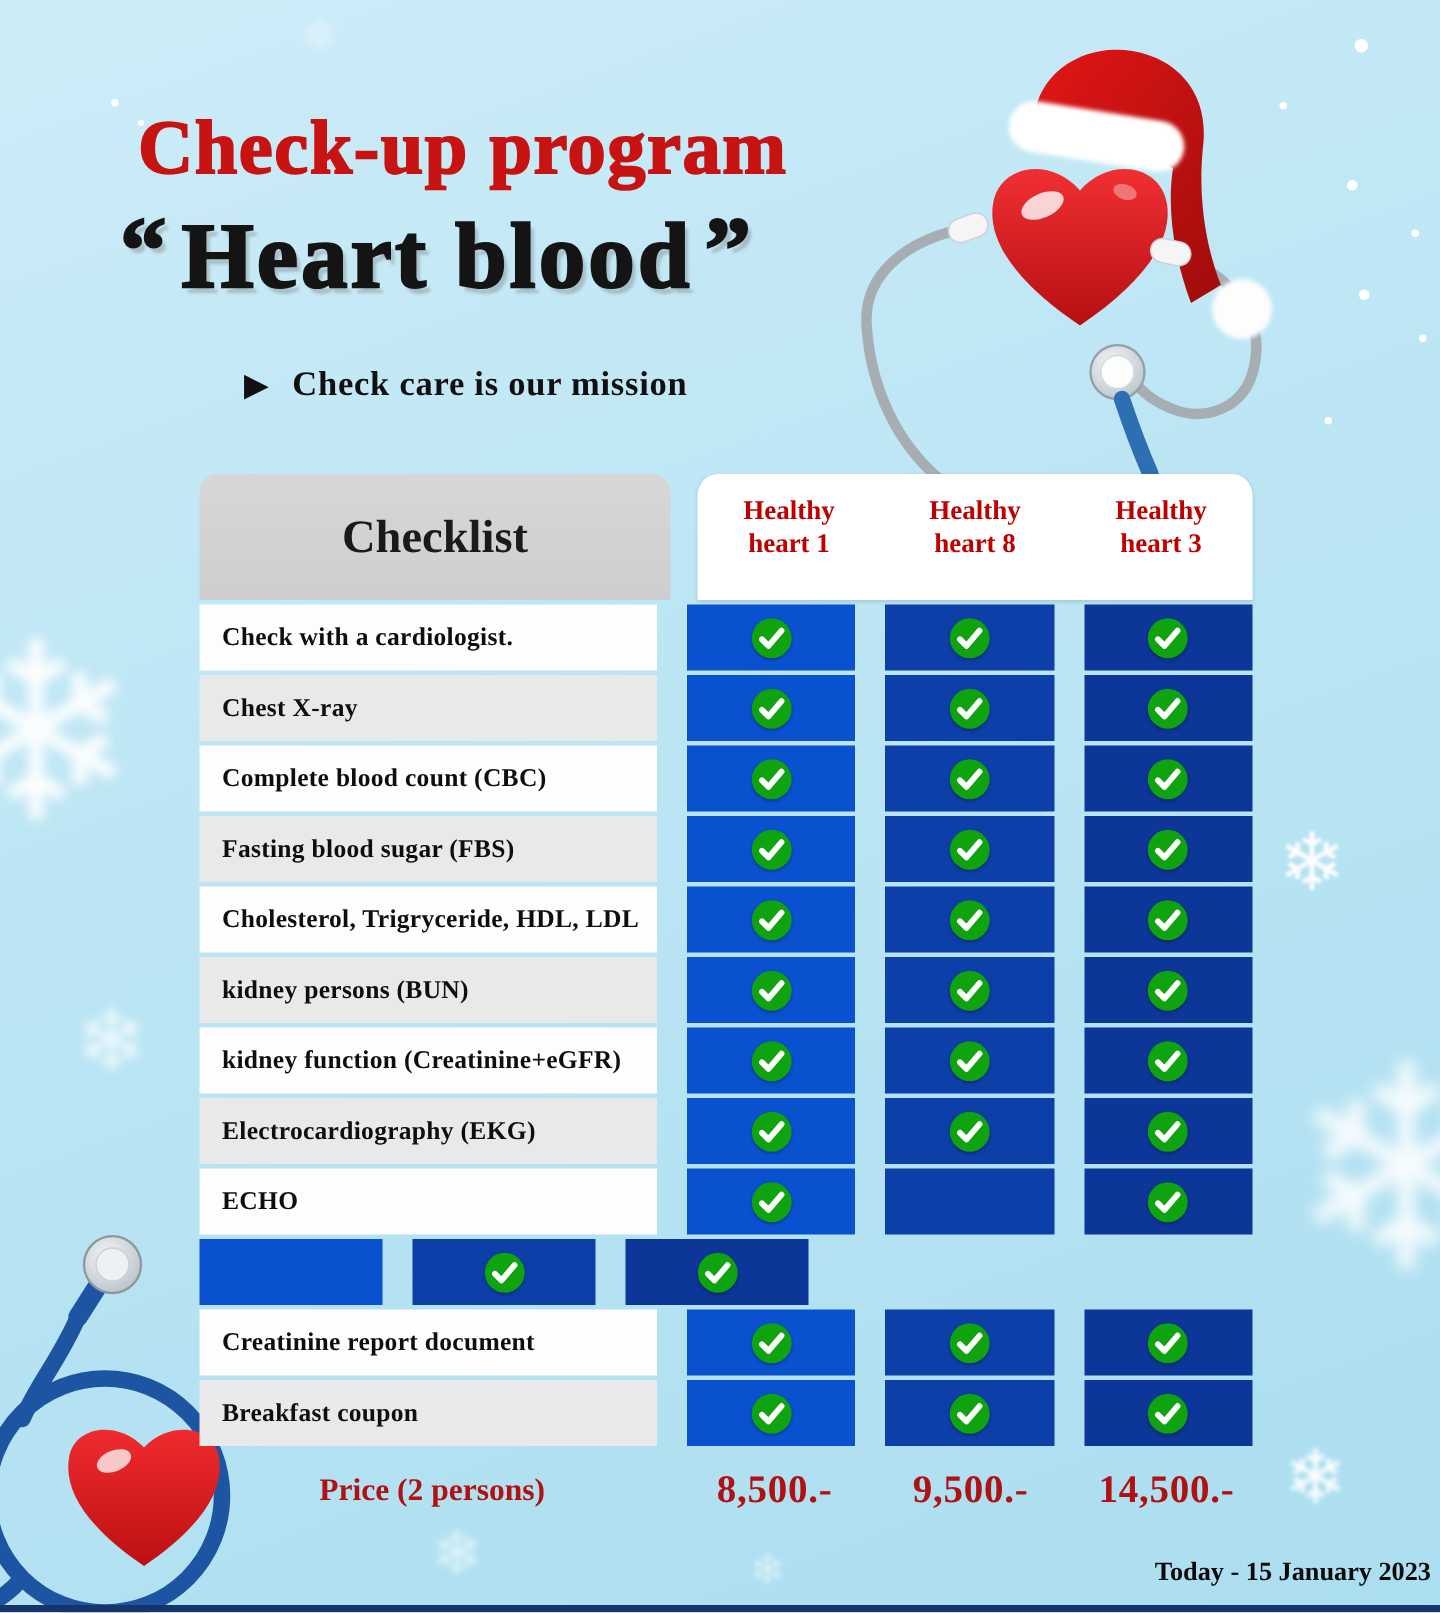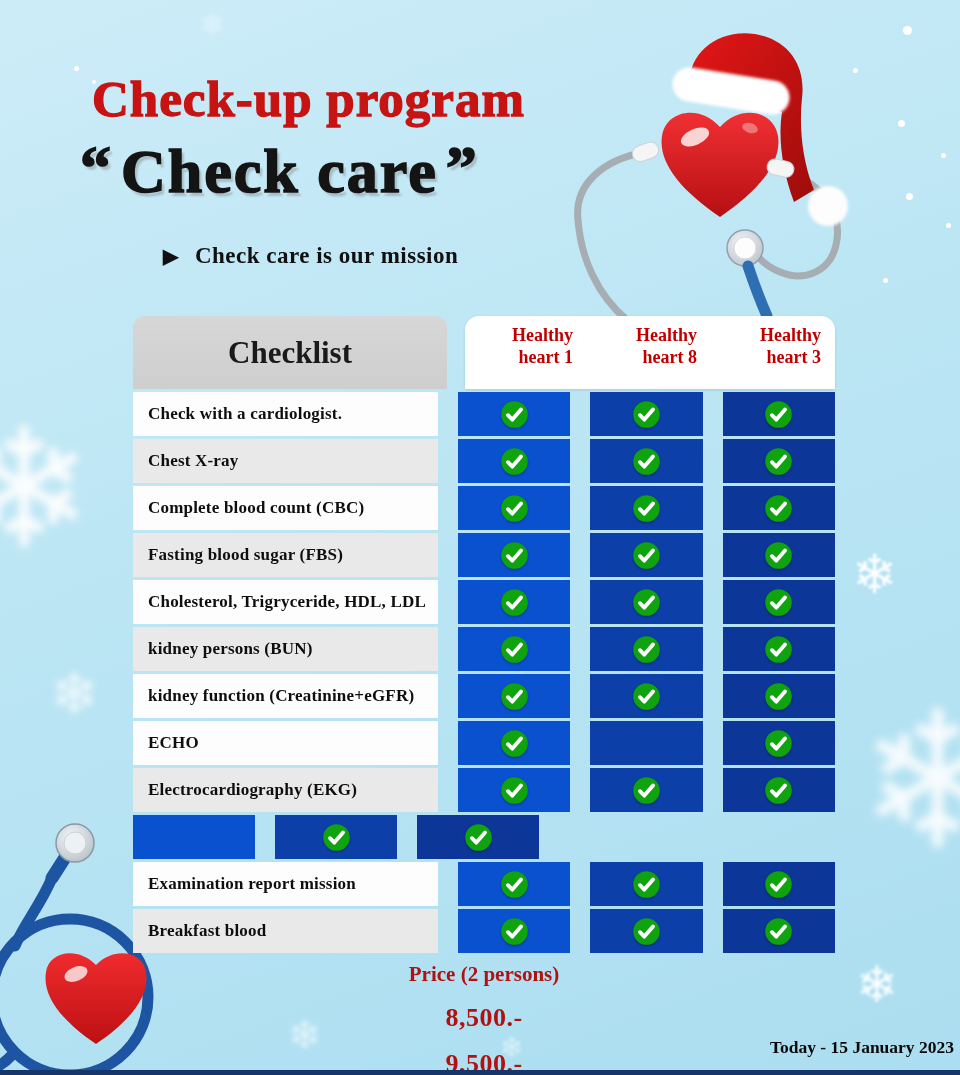--- a/index.html
+++ b/index.html
@@ -43,40 +43,40 @@
     color:var(--title-red);-webkit-text-stroke:1.3px var(--title-red);letter-spacing:1px;}
   .hero-headline{position:absolute;left:72px;top:136px;font-size:62px;font-weight:bold;
     color:var(--headline-black);-webkit-text-stroke:1.6px var(--headline-black);
     letter-spacing:2px;text-shadow:3px 4px 2px rgba(110,110,110,.35);}
   .hero-headline .q{display:inline-block;margin:0 8px;transform:translateY(-4px);}
   .tagline{position:absolute;left:163px;top:243px;font-size:23px;font-weight:bold;
     color:#101010;display:flex;align-items:center;gap:16px;letter-spacing:.5px;}
   .tagline .tri{font-size:20px;}
   
   .table{position:absolute;left:133px;top:316px;width:702px;}
-  .thead{display:flex;gap:18px;height:73px;margin-bottom:3px;}
+  .thead{display:flex;gap:18px;height:84px;margin-bottom:3px;}
   .checklist-box{width:330px;background:linear-gradient(#d7d7d7,#cecece);
     border-radius:12px 12px 0 0;display:flex;align-items:center;justify-content:center;
     font-size:31px;font-weight:bold;color:#1a1a1a;background-color:var(--checklist-gray);}
   .packages-box{width:370px;background:#fff;border-radius:14px 14px 0 0;display:flex;gap:2px;
     box-shadow:0 1px 3px rgba(0,0,0,.12);}
-  .pkg{width:122px;display:flex;align-items:center;justify-content:center;text-align:right;
+  .pkg{width:122px;display:flex;align-items:center;justify-content:center;text-align:center;
     font-size:18px;font-weight:bold;color:var(--package-red);line-height:1.2;
     padding:0 14px 12px 14px;}
   .rows{display:flex;flex-direction:column;gap:3px;}
   .row{display:flex;gap:20px;height:44px;}
   .row .label{width:330px;background:#fdfdfe;display:flex;align-items:center;
     padding-left:15px;font-size:17px;font-weight:bold;color:#0e0e0e;letter-spacing:.2px;}
   .row.alt .label{background:var(--label-gray);}
   .cell{width:122px;display:flex;align-items:center;justify-content:center;}
   .cell.c1{background:var(--col1);}
   .cell.c2{background:var(--col2);}
   .cell.c3{background:var(--col3);}
   .check svg{width:29px;height:29px;display:block;filter:drop-shadow(0 1px 1px rgba(0,0,0,.35));}
-  .price-row{display:flex;gap:16px;margin-top:9px;height:40px;align-items:center;flex-direction:column;}
+  .price-row{display:flex;gap:16px;margin-top:9px;height:40px;align-items:center;}
   .price-label{width:330px;text-align:center;font-size:21px;font-weight:bold;color:var(--price-red);}
   .price{width:122px;text-align:center;font-size:26px;font-weight:bold;color:var(--price-red);
     letter-spacing:.5px;}
   
   .footer-date{position:absolute;right:6px;top:1037px;font-size:17.5px;font-weight:bold;color:#0a0a0a;margin-left:48px;}
   .footer-bar{position:absolute;left:0;bottom:0;width:100%;height:5px;background:var(--footer-navy);}
 </style>
 </head>
 <body>
 
@@ -158,21 +158,21 @@
       <path d="M64,72 C52,100 36,118 27,140" fill="none" stroke="#1e55a2" stroke-width="11" stroke-linecap="round"></path>
       <path d="M78,50 L64,72" fill="none" stroke="#1e55a2" stroke-width="13" stroke-linecap="round"></path>
       <circle cx="87" cy="37" r="19" fill="url(#silverg2)" stroke="#8b98a3" stroke-width="1.5"></circle>
       <circle cx="87" cy="37" r="11" fill="#eef1f4" stroke="#c9d0d6" stroke-width="1"></circle>
       <path d="M108,238 C74,215 54,190 58,166 C61,145 90,140 108,159 C126,140 155,145 158,166 C162,190 142,215 108,238 Z" fill="url(#heartg2)"></path>
       <ellipse cx="88" cy="168" rx="12" ry="7" transform="rotate(-22 88 168)" fill="#fff" opacity=".75"></ellipse>
     </svg>
   </div>
 
   <div class="hero-title">Check-up program</div>
-  <div class="hero-headline"><span class="q">“</span><span>Check care</span><span class="q">”</span></div>
+  <div class="hero-headline"><span class="q">“</span><span>Heart blood</span><span class="q">”</span></div>
   <div class="tagline">
     <span class="tri">▶</span>
     <span>Check care is our mission</span>
   </div>
 
   <div class="table">
     <div class="thead">
       <div class="checklist-box">Checklist</div>
       <div class="packages-box">
         <div class="pkg">Healthy heart 1</div>
@@ -370,20 +370,48 @@
     <div class="cell c3">
   <span class="check">
     <svg viewBox="0 0 24 24">
       <circle cx="12" cy="12" r="11" style="fill:var(--check-green)"></circle>
       <path d="M6.6 12.6 L10.2 16.2 L17.4 7.8" fill="none" stroke="#fff" stroke-width="3.2" stroke-linecap="round" stroke-linejoin="round"></path>
     </svg>
   </span>
 </div>
   </div>
 
+  <div class="row alt">
+    <div class="label">Electrocardiography (EKG)</div>
+    <div class="cell c1">
+  <span class="check">
+    <svg viewBox="0 0 24 24">
+      <circle cx="12" cy="12" r="11" style="fill:var(--check-green)"></circle>
+      <path d="M6.6 12.6 L10.2 16.2 L17.4 7.8" fill="none" stroke="#fff" stroke-width="3.2" stroke-linecap="round" stroke-linejoin="round"></path>
+    </svg>
+  </span>
+</div>
+    <div class="cell c2">
+  <span class="check">
+    <svg viewBox="0 0 24 24">
+      <circle cx="12" cy="12" r="11" style="fill:var(--check-green)"></circle>
+      <path d="M6.6 12.6 L10.2 16.2 L17.4 7.8" fill="none" stroke="#fff" stroke-width="3.2" stroke-linecap="round" stroke-linejoin="round"></path>
+    </svg>
+  </span>
+</div>
+    <div class="cell c3">
+  <span class="check">
+    <svg viewBox="0 0 24 24">
+      <circle cx="12" cy="12" r="11" style="fill:var(--check-green)"></circle>
+      <path d="M6.6 12.6 L10.2 16.2 L17.4 7.8" fill="none" stroke="#fff" stroke-width="3.2" stroke-linecap="round" stroke-linejoin="round"></path>
+    </svg>
+  </span>
+</div>
+  </div>
+
   <div class="row">
     <div class="label">ECHO</div>
     <div class="cell c1">
   <span class="check">
     <svg viewBox="0 0 24 24">
       <circle cx="12" cy="12" r="11" style="fill:var(--check-green)"></circle>
       <path d="M6.6 12.6 L10.2 16.2 L17.4 7.8" fill="none" stroke="#fff" stroke-width="3.2" stroke-linecap="round" stroke-linejoin="round"></path>
     </svg>
   </span>
 </div>
@@ -392,21 +420,41 @@
   <span class="check">
     <svg viewBox="0 0 24 24">
       <circle cx="12" cy="12" r="11" style="fill:var(--check-green)"></circle>
       <path d="M6.6 12.6 L10.2 16.2 L17.4 7.8" fill="none" stroke="#fff" stroke-width="3.2" stroke-linecap="round" stroke-linejoin="round"></path>
     </svg>
   </span>
 </div>
   </div>
 
   <div class="row alt">
-    <div class="label">Electrocardiography (EKG)</div>
+    <div class="cell c1"></div>
+    <div class="cell c2">
+  <span class="check">
+    <svg viewBox="0 0 24 24">
+      <circle cx="12" cy="12" r="11" style="fill:var(--check-green)"></circle>
+      <path d="M6.6 12.6 L10.2 16.2 L17.4 7.8" fill="none" stroke="#fff" stroke-width="3.2" stroke-linecap="round" stroke-linejoin="round"></path>
+    </svg>
+  </span>
+</div>
+    <div class="cell c3">
+  <span class="check">
+    <svg viewBox="0 0 24 24">
+      <circle cx="12" cy="12" r="11" style="fill:var(--check-green)"></circle>
+      <path d="M6.6 12.6 L10.2 16.2 L17.4 7.8" fill="none" stroke="#fff" stroke-width="3.2" stroke-linecap="round" stroke-linejoin="round"></path>
+    </svg>
+  </span>
+</div>
+  </div>
+
+  <div class="row">
+    <div class="label">Creatinine report document</div>
     <div class="cell c1">
   <span class="check">
     <svg viewBox="0 0 24 24">
       <circle cx="12" cy="12" r="11" style="fill:var(--check-green)"></circle>
       <path d="M6.6 12.6 L10.2 16.2 L17.4 7.8" fill="none" stroke="#fff" stroke-width="3.2" stroke-linecap="round" stroke-linejoin="round"></path>
     </svg>
   </span>
 </div>
     <div class="cell c2">
   <span class="check">
@@ -420,69 +468,21 @@
   <span class="check">
     <svg viewBox="0 0 24 24">
       <circle cx="12" cy="12" r="11" style="fill:var(--check-green)"></circle>
       <path d="M6.6 12.6 L10.2 16.2 L17.4 7.8" fill="none" stroke="#fff" stroke-width="3.2" stroke-linecap="round" stroke-linejoin="round"></path>
     </svg>
   </span>
 </div>
   </div>
 
   <div class="row alt">
-    <div class="cell c1"></div>
-    <div class="cell c2">
-  <span class="check">
-    <svg viewBox="0 0 24 24">
-      <circle cx="12" cy="12" r="11" style="fill:var(--check-green)"></circle>
-      <path d="M6.6 12.6 L10.2 16.2 L17.4 7.8" fill="none" stroke="#fff" stroke-width="3.2" stroke-linecap="round" stroke-linejoin="round"></path>
-    </svg>
-  </span>
-</div>
-    <div class="cell c3">
-  <span class="check">
-    <svg viewBox="0 0 24 24">
-      <circle cx="12" cy="12" r="11" style="fill:var(--check-green)"></circle>
-      <path d="M6.6 12.6 L10.2 16.2 L17.4 7.8" fill="none" stroke="#fff" stroke-width="3.2" stroke-linecap="round" stroke-linejoin="round"></path>
-    </svg>
-  </span>
-</div>
-  </div>
-
-  <div class="row">
-    <div class="label">Examination report mission</div>
-    <div class="cell c1">
-  <span class="check">
-    <svg viewBox="0 0 24 24">
-      <circle cx="12" cy="12" r="11" style="fill:var(--check-green)"></circle>
-      <path d="M6.6 12.6 L10.2 16.2 L17.4 7.8" fill="none" stroke="#fff" stroke-width="3.2" stroke-linecap="round" stroke-linejoin="round"></path>
-    </svg>
-  </span>
-</div>
-    <div class="cell c2">
-  <span class="check">
-    <svg viewBox="0 0 24 24">
-      <circle cx="12" cy="12" r="11" style="fill:var(--check-green)"></circle>
-      <path d="M6.6 12.6 L10.2 16.2 L17.4 7.8" fill="none" stroke="#fff" stroke-width="3.2" stroke-linecap="round" stroke-linejoin="round"></path>
-    </svg>
-  </span>
-</div>
-    <div class="cell c3">
-  <span class="check">
-    <svg viewBox="0 0 24 24">
-      <circle cx="12" cy="12" r="11" style="fill:var(--check-green)"></circle>
-      <path d="M6.6 12.6 L10.2 16.2 L17.4 7.8" fill="none" stroke="#fff" stroke-width="3.2" stroke-linecap="round" stroke-linejoin="round"></path>
-    </svg>
-  </span>
-</div>
-  </div>
-
-  <div class="row alt">
-    <div class="label">Breakfast blood</div>
+    <div class="label">Breakfast coupon</div>
     <div class="cell c1">
   <span class="check">
     <svg viewBox="0 0 24 24">
       <circle cx="12" cy="12" r="11" style="fill:var(--check-green)"></circle>
       <path d="M6.6 12.6 L10.2 16.2 L17.4 7.8" fill="none" stroke="#fff" stroke-width="3.2" stroke-linecap="round" stroke-linejoin="round"></path>
     </svg>
   </span>
 </div>
     <div class="cell c2">
   <span class="check">

